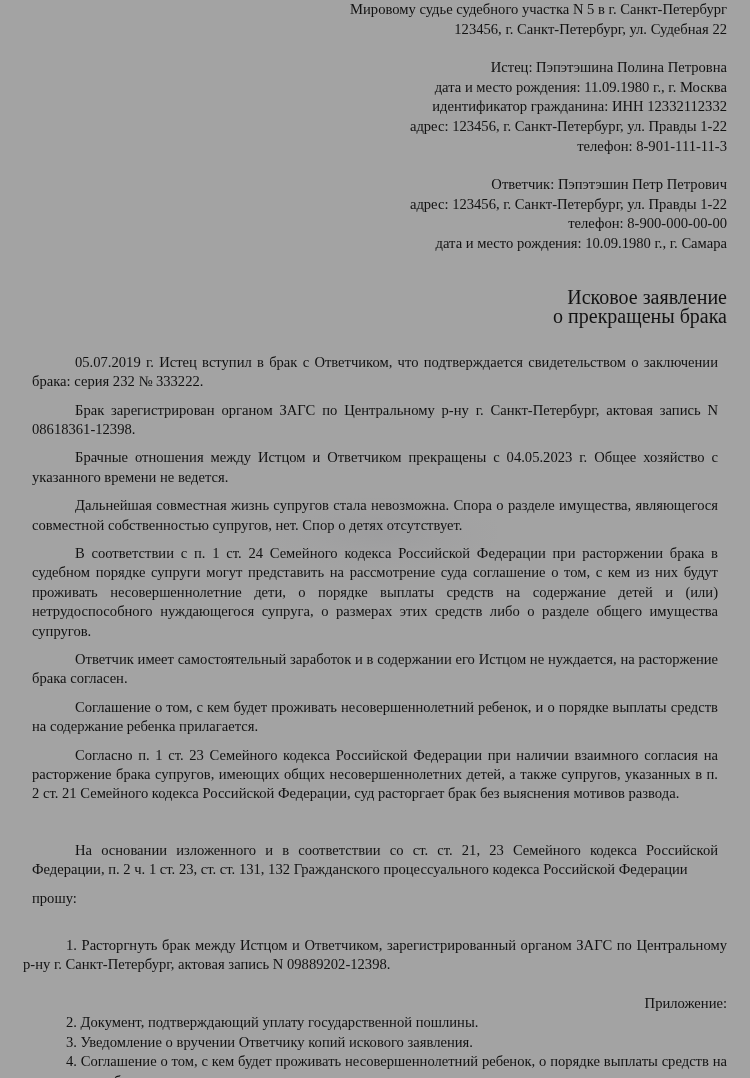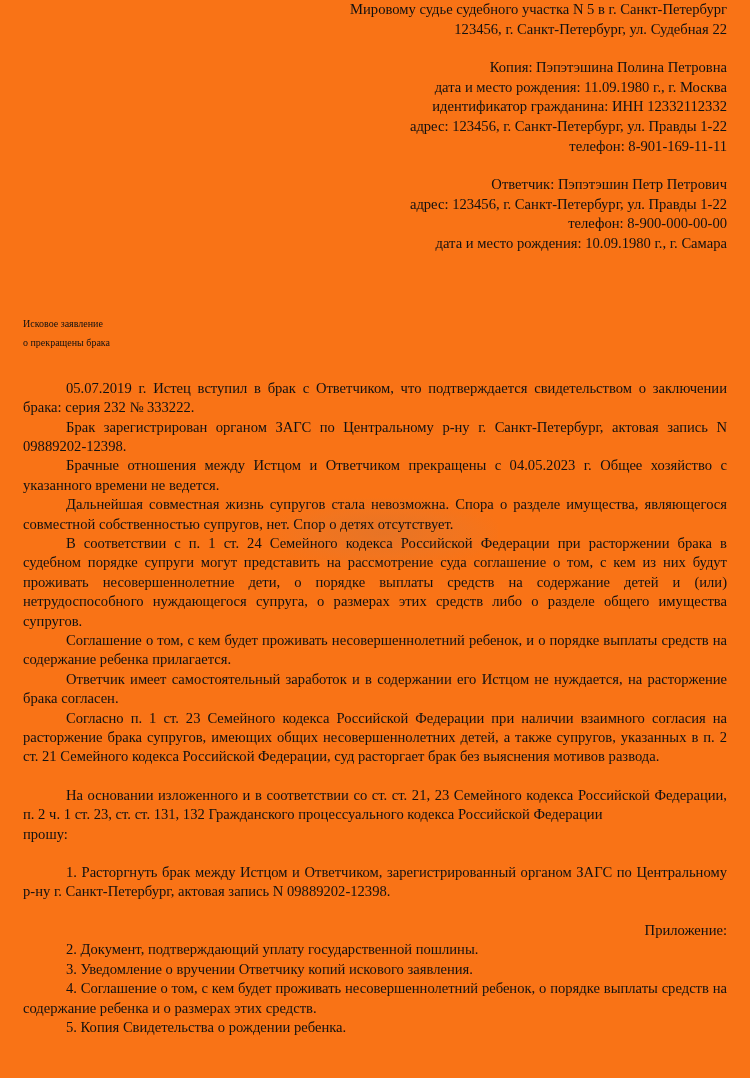--- a/index.html
+++ b/index.html
@@ -16,21 +16,21 @@
     color: #111111;
     position: relative;
   }
 
   .page {
     position: relative;
     width: 750px;
     height: 1078px;
     box-sizing: border-box;
     padding: 0;
-    background: #f97316;
+    background: #a3a3a3;
   }
 
   
   .watermark {
     position: absolute;
     left: 268px;
     top: 498px;
     width: 230px;
     height: 70px;
     background: radial-gradient(ellipse at center, rgba(120,120,130,0.14) 0%, rgba(140,140,150,0.07) 45%, rgba(255,255,255,0) 75%);
@@ -53,36 +53,36 @@
   .party-block {
     margin-top: 19px;
     text-align: right;
   }
   .header-line {
     white-space: nowrap;
   }
 
   
   .doc-title {
-    margin-top: 60px;
-    text-align: left;
-    font-size: 10px;
+    margin-top: 34px;
+    text-align: right;
+    font-size: 20px;
     line-height: 19.6px;
   }
 
   
   .body-block {
     margin-top: 26px;
     font-size: 14.6px;
     line-height: 19.4px;
     text-align: justify;
     text-justify: inter-word;
   }
   .para {
-    margin: 0;
+    margin: 9px;
     text-indent: 43px;
     text-align: justify;
   }
   .spacer-sm { height: 19px; }
   .spacer-md { height: 26px; }
 
   
   .demand {
     margin: 0;
     text-indent: 43px;
@@ -114,50 +114,50 @@
   <div class="content">
 
     <div class="header-block">
 
       <div>
         <div class="header-line">Мировому судье судебного участка N 5 в г. Санкт-Петербург</div>
         <div class="header-line">123456, г. Санкт-Петербург, ул. Судебная 22</div>
       </div>
 
       <div class="party-block">
-        <div class="header-line">Копия: Пэпэтэшина Полина Петровна</div>
+        <div class="header-line">Истец: Пэпэтэшина Полина Петровна</div>
         <div class="header-line">дата и место рождения: 11.09.1980 г., г. Москва</div>
         <div class="header-line">идентификатор гражданина: ИНН 12332112332</div>
         <div class="header-line">адрес: 123456, г. Санкт-Петербург, ул. Правды 1-22</div>
-        <div class="header-line">телефон: 8-901-169-11-11</div>
+        <div class="header-line">телефон: 8-901-111-11-3</div>
       </div>
 
       <div class="party-block">
         <div class="header-line">Ответчик: Пэпэтэшин Петр Петрович</div>
         <div class="header-line">адрес: 123456, г. Санкт-Петербург, ул. Правды 1-22</div>
         <div class="header-line">телефон: 8-900-000-00-00</div>
         <div class="header-line">дата и место рождения: 10.09.1980 г., г. Самара</div>
       </div>
 
     </div>
 
     <div class="doc-title">
       <div>Исковое заявление</div>
       <div>о прекращены брака</div>
     </div>
 
     <div class="body-block">
 
       <p class="para">05.07.2019 г. Истец вступил в брак с Ответчиком, что подтверждается свидетельством о заключении брака: серия 232 № 333222.</p>
-      <p class="para">Брак зарегистрирован органом ЗАГС по Центральному р-ну г. Санкт-Петербург, актовая запись N 09889202-12398.</p>
+      <p class="para">Брак зарегистрирован органом ЗАГС по Центральному р-ну г. Санкт-Петербург, актовая запись N 08618361-12398.</p>
       <p class="para">Брачные отношения между Истцом и Ответчиком прекращены с 04.05.2023 г. Общее хозяйство с указанного времени не ведется.</p>
       <p class="para">Дальнейшая совместная жизнь супругов стала невозможна. Спора о разделе имущества, являющегося совместной собственностью супругов, нет. Спор о детях отсутствует.</p>
       <p class="para">В соответствии с п. 1 ст. 24 Семейного кодекса Российской Федерации при расторжении брака в судебном порядке супруги могут представить на рассмотрение суда соглашение о том, с кем из них будут проживать несовершеннолетние дети, о порядке выплаты средств на содержание детей и (или) нетрудоспособного нуждающегося супруга, о размерах этих средств либо о разделе общего имущества супругов.</p>
+      <p class="para">Ответчик имеет самостоятельный заработок и в содержании его Истцом не нуждается, на расторжение брака согласен.</p>
       <p class="para">Соглашение о том, с кем будет проживать несовершеннолетний ребенок, и о порядке выплаты средств на содержание ребенка прилагается.</p>
-      <p class="para">Ответчик имеет самостоятельный заработок и в содержании его Истцом не нуждается, на расторжение брака согласен.</p>
       <p class="para">Согласно п. 1 ст. 23 Семейного кодекса Российской Федерации при наличии взаимного согласия на расторжение брака супругов, имеющих общих несовершеннолетних детей, а также супругов, указанных в п. 2 ст. 21 Семейного кодекса Российской Федерации, суд расторгает брак без выяснения мотивов развода.</p>
 
       <div class="spacer-sm"></div>
 
       <p class="para">На основании изложенного и в соответствии со ст. ст. 21, 23 Семейного кодекса Российской Федерации, п. 2 ч. 1 ст. 23, ст. ст. 131, 132 Гражданского процессуального кодекса Российской Федерации</p>
       <p class="para" style="text-indent:0;">прошу:</p>
 
       <div class="spacer-sm"></div>
 
       <p class="demand">1. Расторгнуть брак между Истцом и Ответчиком, зарегистрированный органом ЗАГС по Центральному р-ну г. Санкт-Петербург, актовая запись N 09889202-12398.</p>

